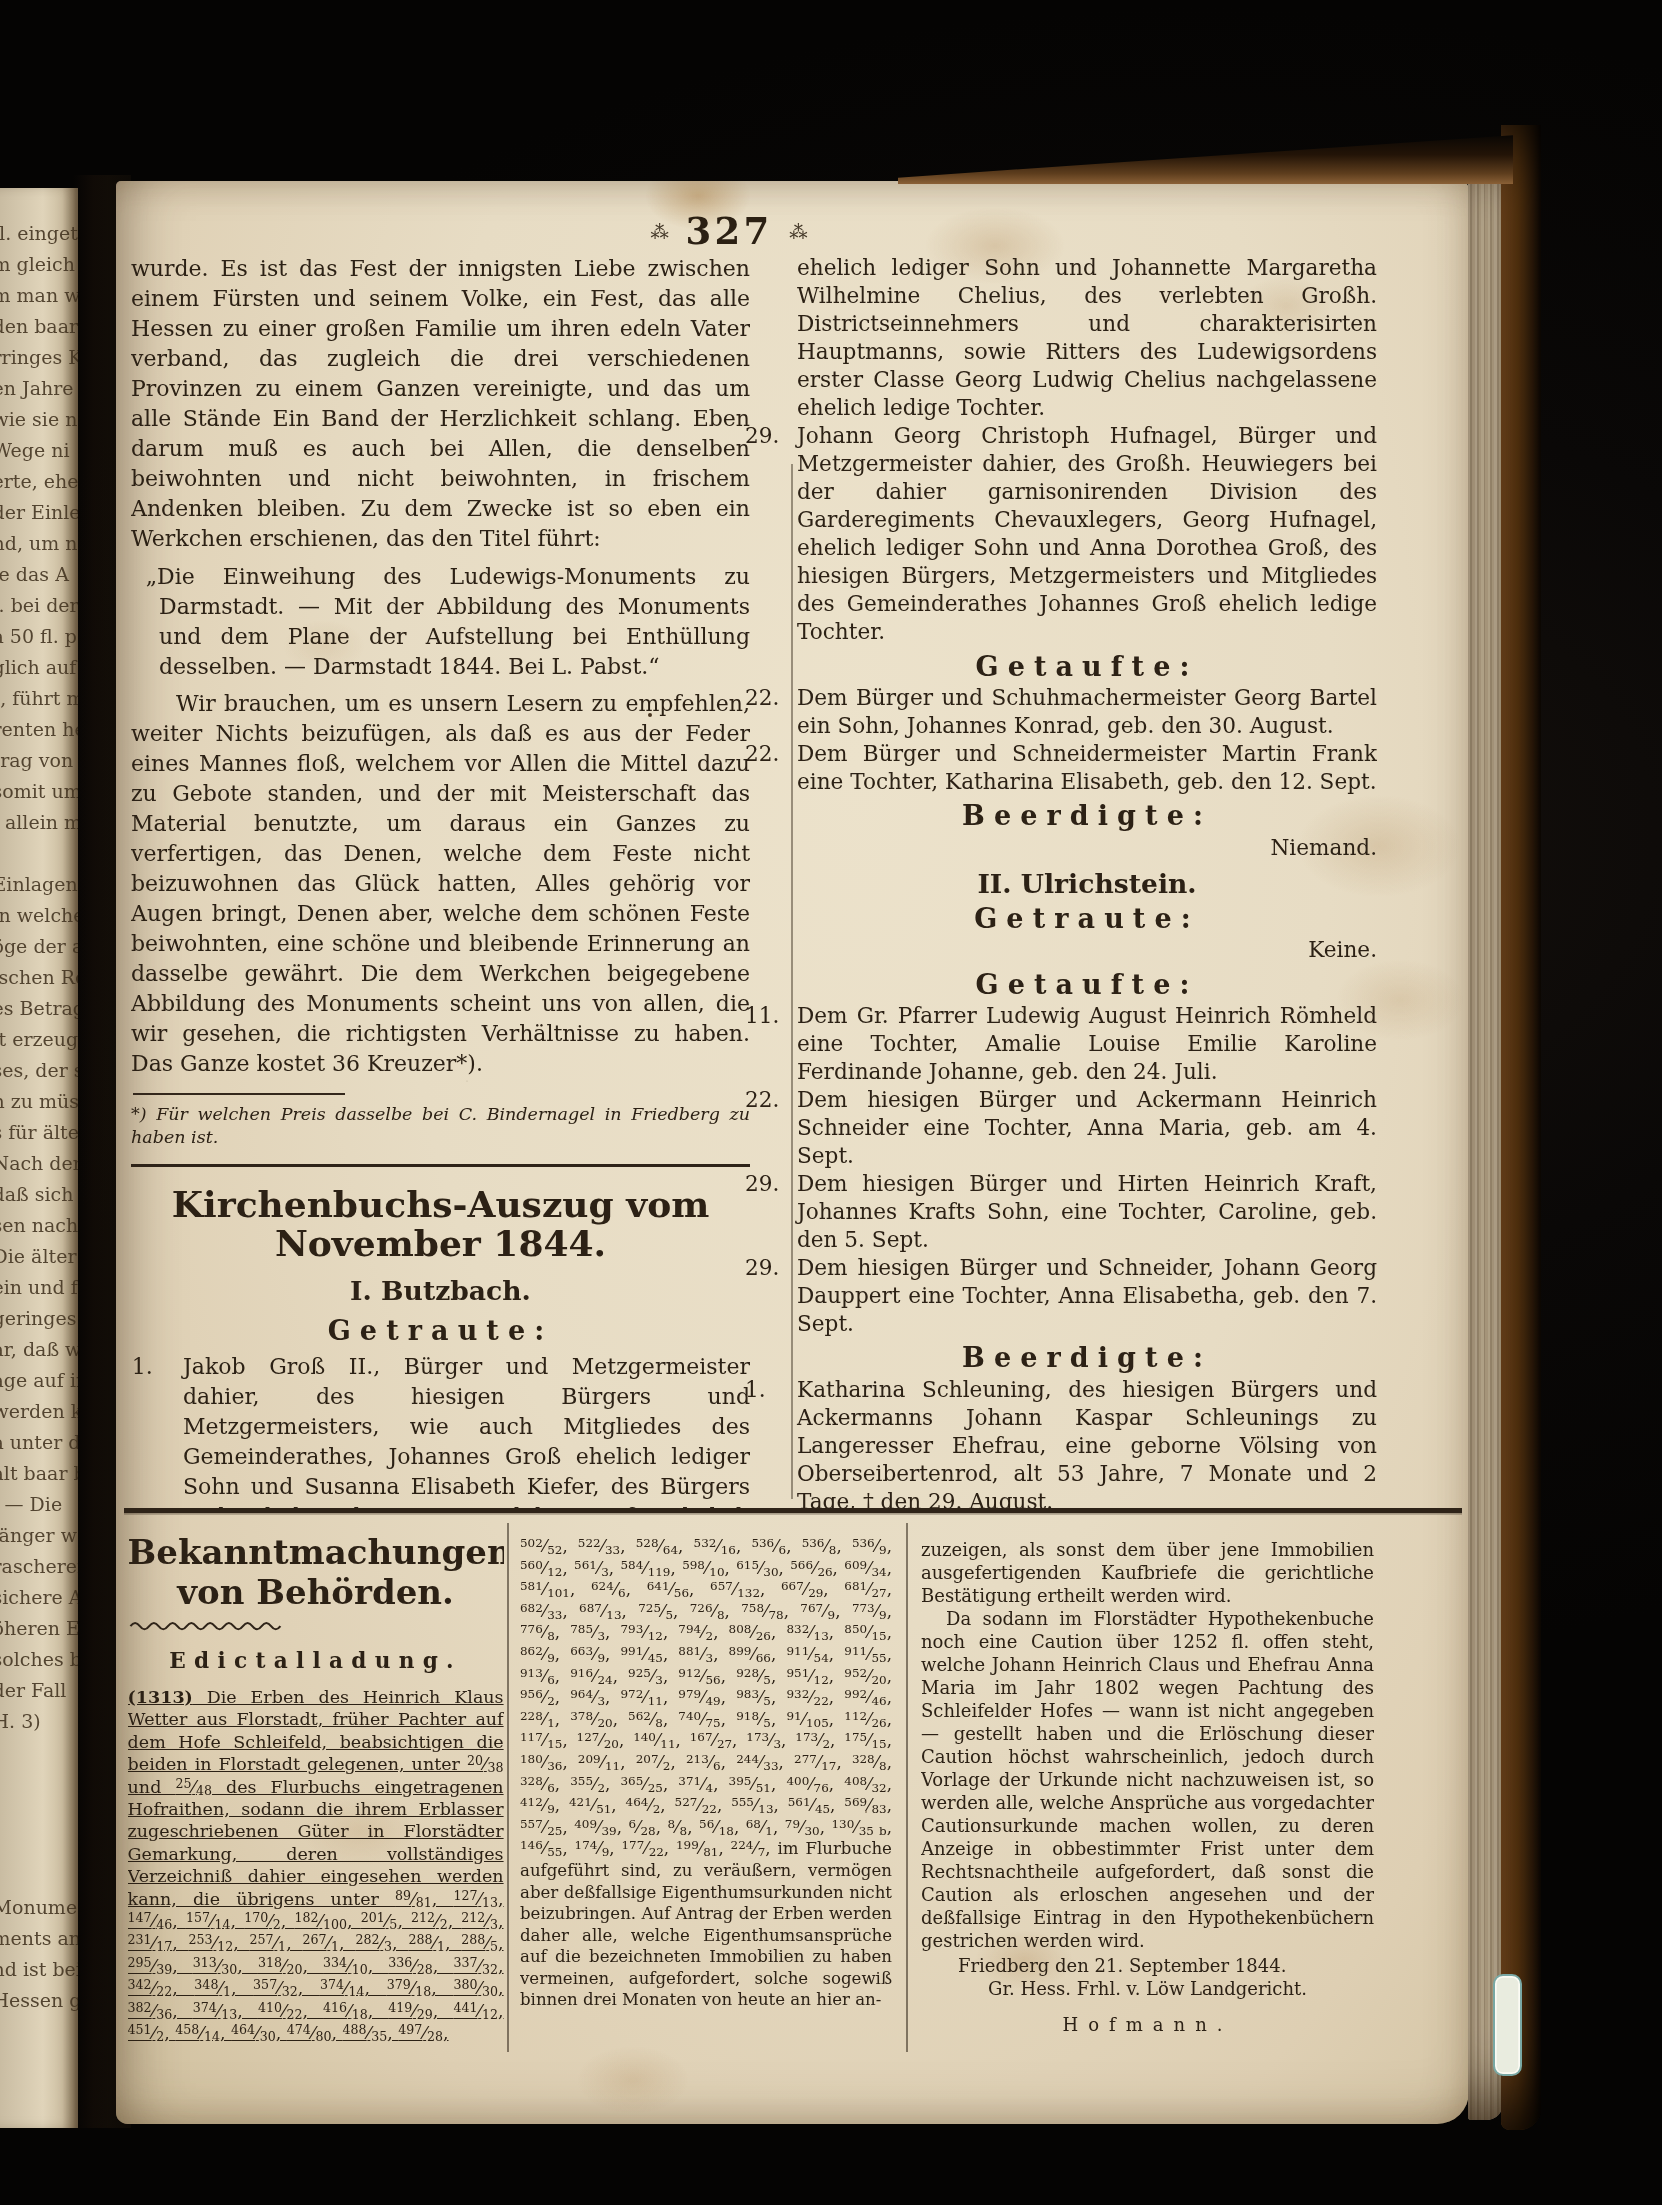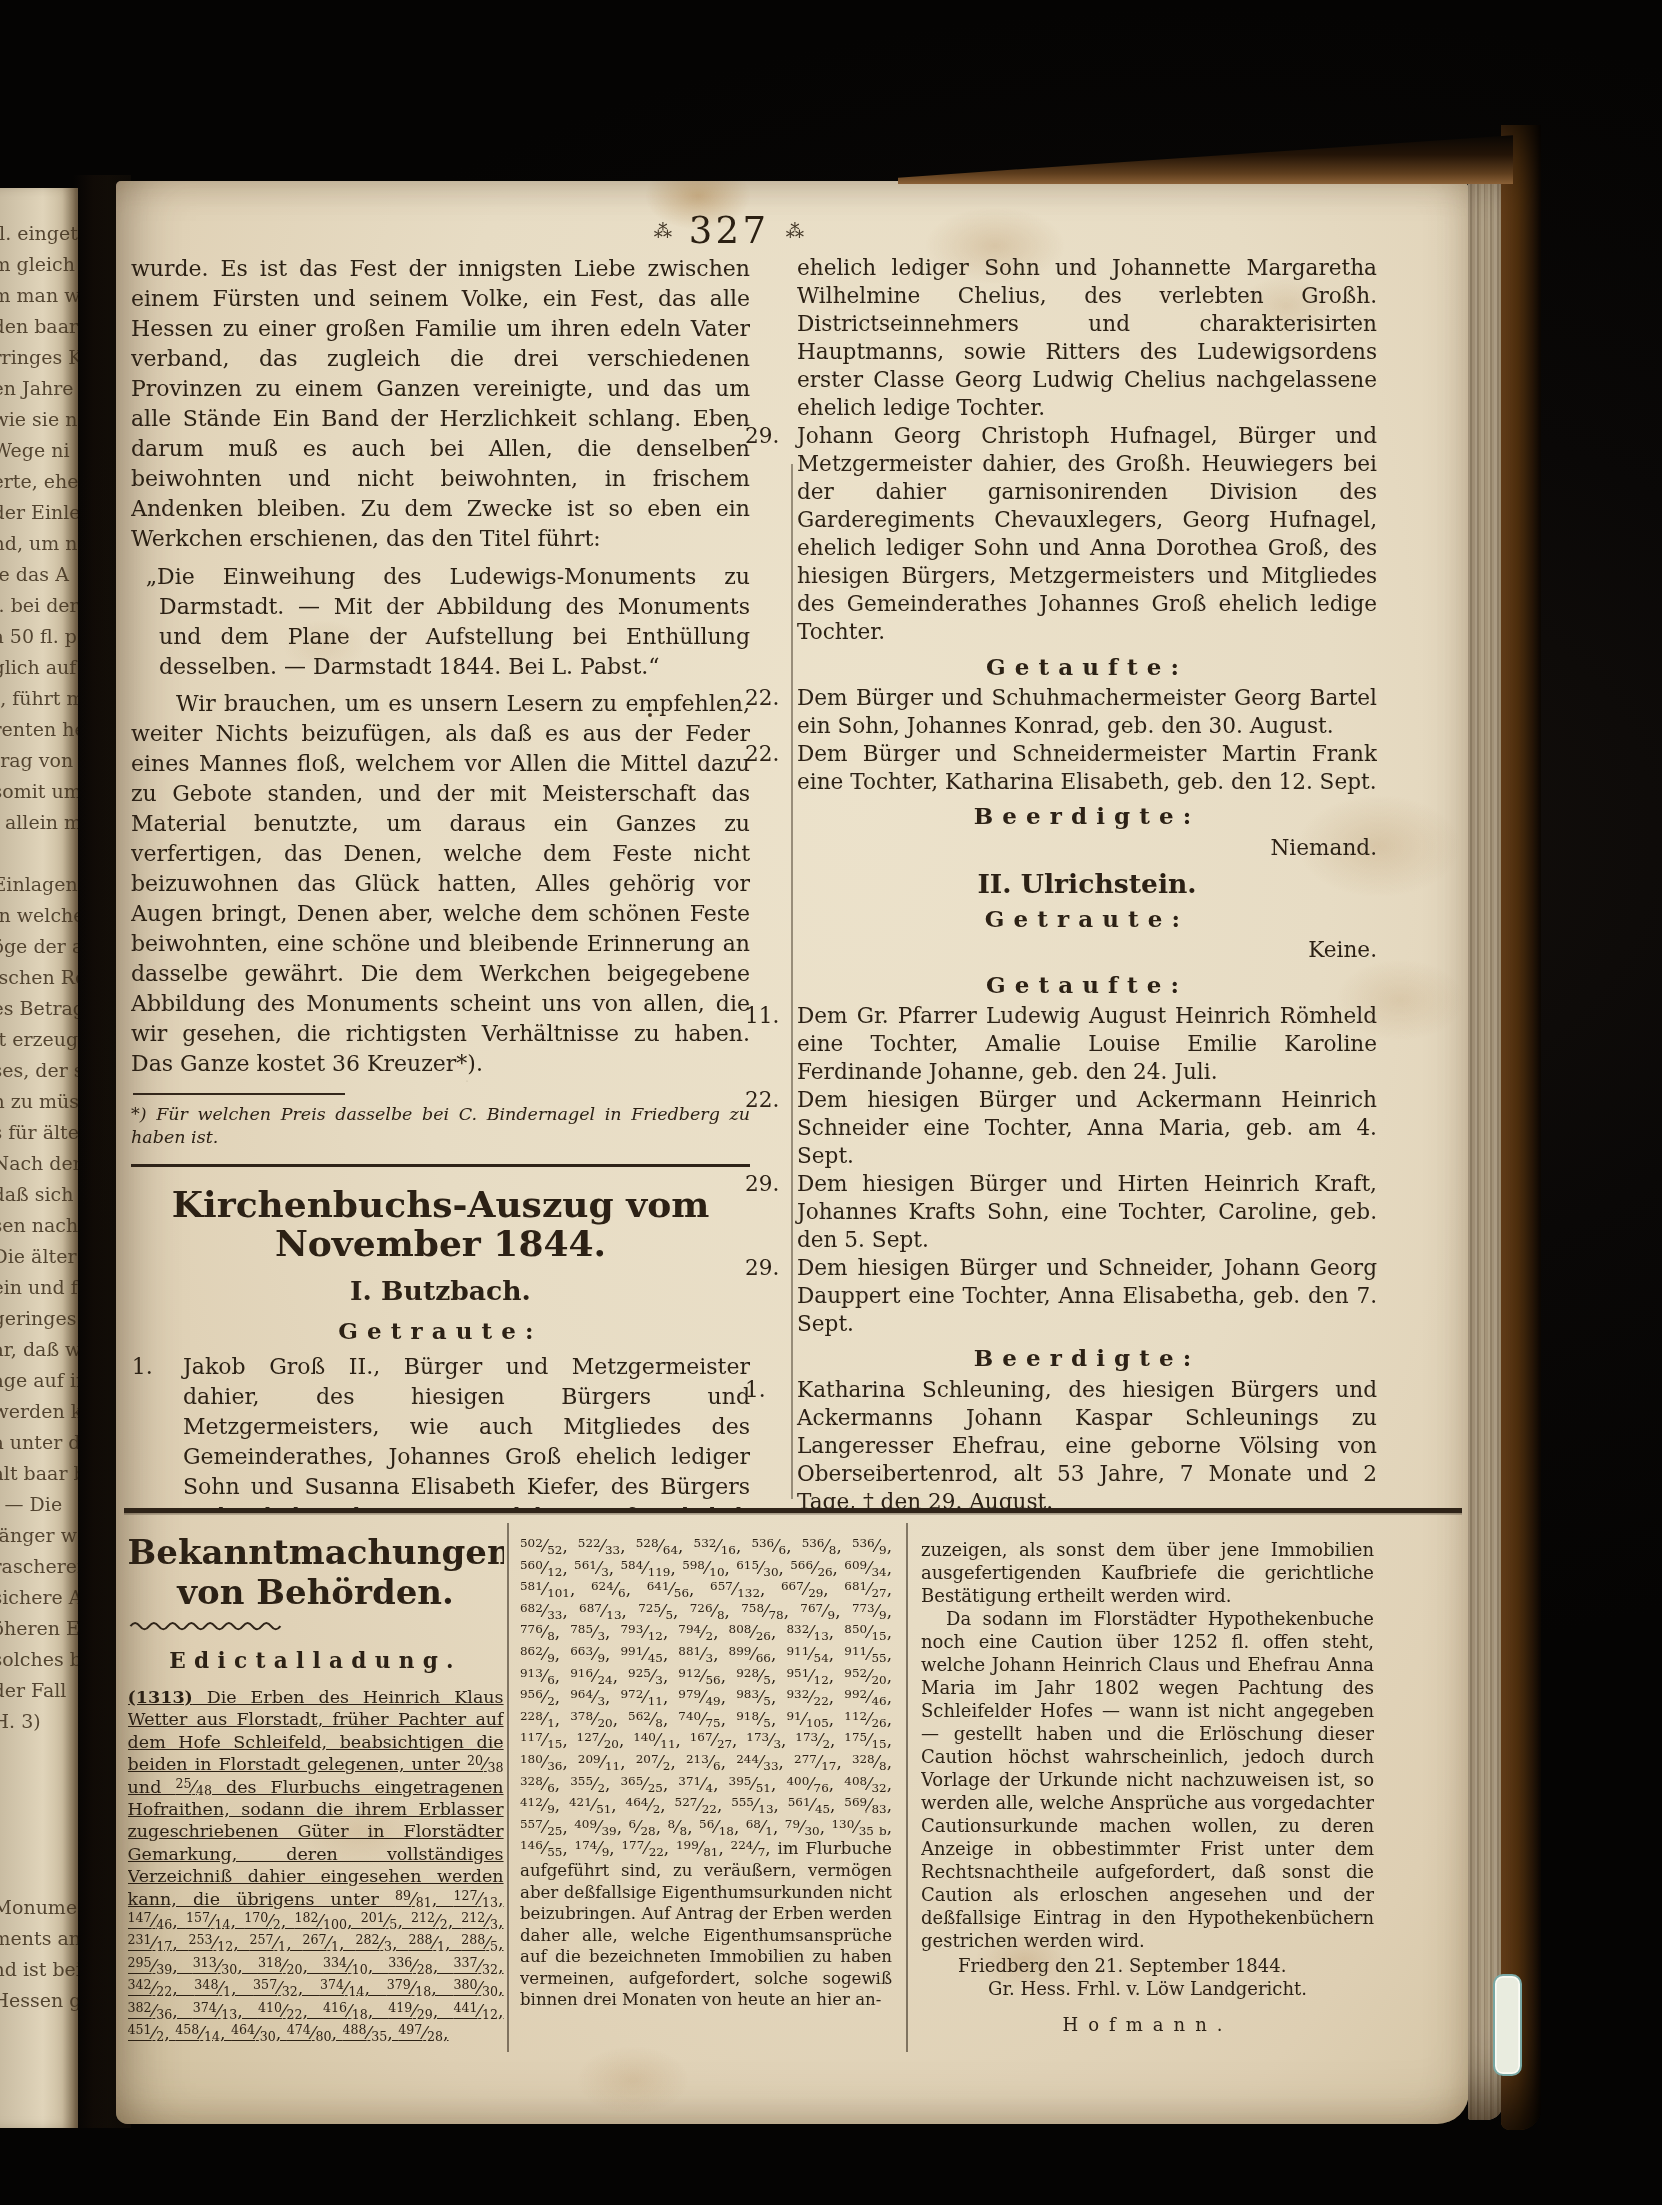--- a/index.html
+++ b/index.html
@@ -32,37 +32,37 @@
       radial-gradient(116px 73px at 1263px 665px, rgba(150,100,40,.17), rgba(150,100,40,0) 70%),
       radial-gradient(91px 58px at 1284px 819px, rgba(150,100,40,.14), rgba(150,100,40,0) 70%),
       radial-gradient(83px 50px at 245px 1650px, rgba(150,100,40,.12), rgba(150,100,40,0) 70%),
       radial-gradient(70px 42px at 908px 1779px, rgba(150,100,40,.2), rgba(150,100,40,0) 70%),
       radial-gradient(80px 48px at 517px 1899px, rgba(150,100,40,.15), rgba(150,100,40,0) 70%),
       radial-gradient(58px 37px at 208px 465px, rgba(150,100,40,.1), rgba(150,100,40,0) 70%);}
   .speck{position:absolute;width:4.2px;height:4.2px;border-radius:50%;background:#4a3722;
     box-shadow:416px 1529px 0 -0.8px #4a3722, -183px 366px 0 -1.7px #4a3722, 216px 1097px 0 -1.2px #55402a, -66px 1870px 0 -0.8px #4a3722;}
   
   .pagehead{position:absolute;top:28px;left:480px;width:266px;display:flex;align-items:center;justify-content:center;gap:16.6px;}
-  .pageno{font-size:37px;font-weight:normal;letter-spacing:3.3px;color:#2b2013;}
+  .pageno{font-size:37px;font-weight:bold;letter-spacing:3.3px;color:#2b2013;}
   .orn{font-size:18.3px;color:#332718;opacity:.9;}
   
   .colrule{position:absolute;left:675px;top:283px;width:1.7px;height:1035px;background:rgba(52,39,25,.45);}
   .tl,.tr{position:absolute;top:73px;overflow:hidden;}
   .tl{left:15px;width:619px;height:1254px;font-size:22px;line-height:30px;}
   .tr{left:628px;width:633px;height:1254px;font-size:21.6px;line-height:28px;padding-left:53px;box-sizing:border-box;}
   .p-cont,.p-ind,.quote{text-align:justify;margin:0;}
   .p-ind{text-indent:45px;}
   .quote{margin:7.5px 0 7.5px 28px;text-indent:-13.3px;}
   .fn-rule{width:212px;border:0;border-top:2.5px solid #33271b;margin:14px 0 7.5px 1.7px;}
   .footnote{font-size:17.5px;line-height:23px;text-align:justify;margin:0;font-style:italic;}
   .big-rule{border:0;border-top:3.3px solid #2e2318;margin:15px 0 0;}
   .sect-title{font-size:36px;font-weight:bold;text-align:center;margin:18.3px 0 5px;line-height:1.1;}
   .loc-head{font-size:26.6px;font-weight:bold;text-align:center;margin:11.6px 0 3.3px;}
   .tr .loc-head{margin:8.3px 0 1.7px;}
-  .sp-head{font-size:23px;text-align:center;letter-spacing:9.1px;margin:10px 0 6.6px;}
+  .sp-head{font-size:27px;text-align:center;letter-spacing:9.1px;margin:10px 0 6.6px;}
   .tr .sp-head{margin:6.6px 0 3.3px;}
   .center-line{text-align:right;margin:0 0 3.3px;}
   .item{position:relative;padding-left:52px;text-align:justify;margin:0;}
   .item .no{position:absolute;left:0.8px;top:0;}
   .tr .item{padding-left:0;}
   .tr .item .no{left:-52px;}
   .tr .p-cont{margin:0;}
   
   .thickrule{position:absolute;left:8.3px;top:1327px;width:1338px;height:5px;background:#2e2318;box-shadow:0 1.7px 0 rgba(46,35,24,.35);}
   .vsep{position:absolute;top:1342px;width:1.7px;height:529px;background:rgba(48,36,24,.55);}

